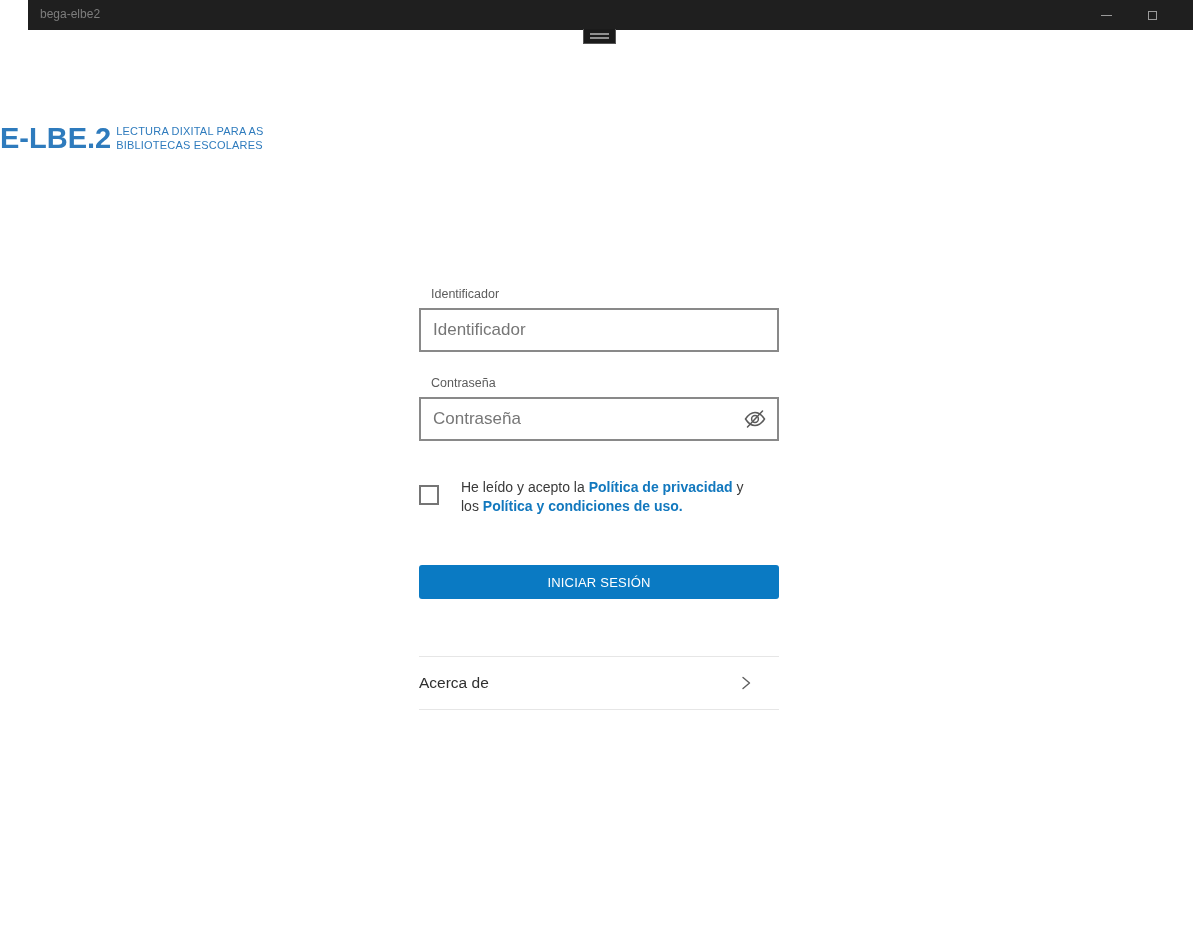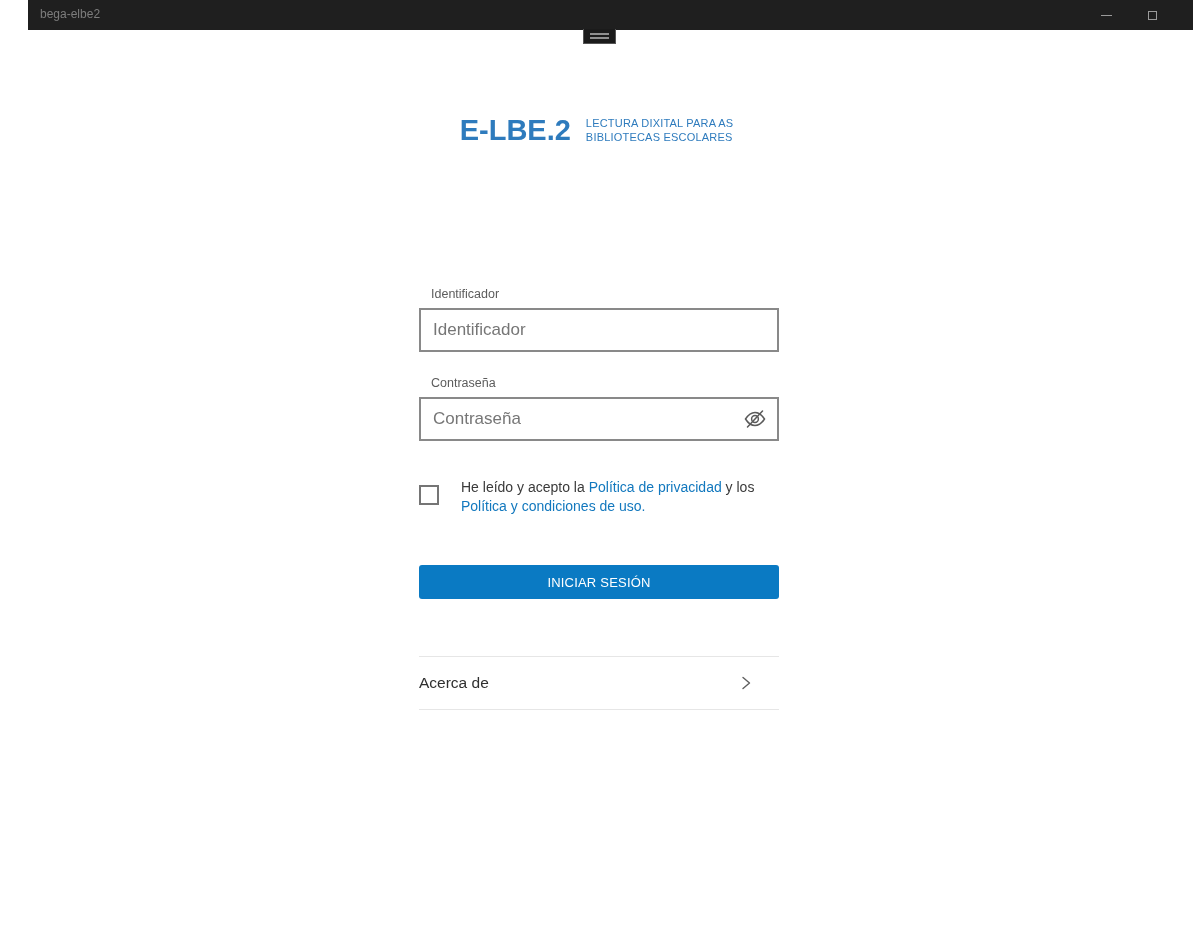--- a/index.html
+++ b/index.html
@@ -12,39 +12,39 @@
   .win-controls{position:absolute;right:0;top:0;height:30px;display:flex;}
   .ctrl{width:46px;height:30px;display:flex;align-items:center;justify-content:center;background:transparent;border:none;padding:0;cursor:default;}
   .min-glyph{width:11px;height:1px;background:#9a9a9a;}
   .max-glyph{width:9px;height:9px;border:1px solid #9a9a9a;background:transparent;}
 
   
   .nav-handle{position:absolute;left:583px;top:29px;width:33px;height:15px;background:#1b1b1b;border:1px solid #555;border-top:none;display:flex;flex-direction:column;align-items:center;justify-content:center;gap:2px;}
   .nav-handle .bar{width:19px;height:2px;background:#8f8f8f;}
 
   
-  .logo-row{position:absolute;left:0;top:114px;width:100%;display:flex;align-items:center;justify-content:center;gap:15px;}
+  .logo-row{position:absolute;left:0;top:122px;width:100%;display:flex;align-items:center;gap:5px;}
   .logo-title{font-size:29px;font-weight:700;color:var(--logo-blue);letter-spacing:0px;}
   .logo-subtitle{font-size:11px;font-weight:400;color:var(--logo-blue);line-height:13.5px;letter-spacing:0.2px;}
   .logo-subtitle span{display:block;}
 
   
   .field-label{position:absolute;left:431px;font-size:12.5px;color:#5c5c5c;}
   .label-id{top:287px;}
   .label-pw{top:376px;}
   .text-input{position:absolute;left:419px;width:360px;height:44px;border:2px solid #898989;background:#fff;font-size:17px;color:#222;padding:0 40px 0 12px;outline:none;}
   .text-input::placeholder{color:#767676;opacity:1;}
   .input-id{top:308px;padding-right:12px;}
   .input-pw{top:397px;}
   .eye-btn{position:absolute;left:738px;top:405px;width:34px;height:28px;background:transparent;border:none;display:flex;align-items:center;justify-content:center;padding:0;}
 
   
   .checkbox{position:absolute;left:419px;top:485px;width:20px;height:20px;border:2px solid #757575;background:#fff;}
   .terms-text{position:absolute;left:461px;top:478px;width:302px;font-size:14px;line-height:18.5px;color:#3a3a3a;}
-  .terms-text a{color:var(--link-blue);text-decoration:none;cursor:pointer;}
+  .terms-text a{color:var(--link-blue);text-decoration:none;cursor:pointer;font-weight:bold;}
 
   
   .submit-btn{position:absolute;left:419px;top:565px;width:360px;height:34px;background:var(--accent);border:none;border-radius:3px;color:#ffffff;font-size:13px;display:flex;align-items:center;justify-content:center;letter-spacing:0.2px;}
 
   
   .divider{position:absolute;left:419px;width:360px;height:1px;background:#e6e6e6;}
   .div-top{top:656px;}
   .div-bottom{top:709px;}
   .about-row{position:absolute;left:419px;top:657px;width:360px;height:52px;display:flex;align-items:center;cursor:default;}
   .about-label{font-size:15.5px;color:#2f2f2f;}

